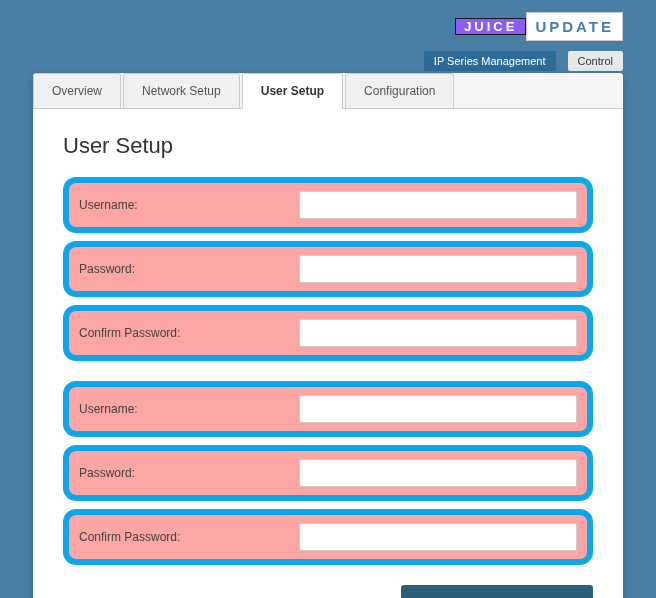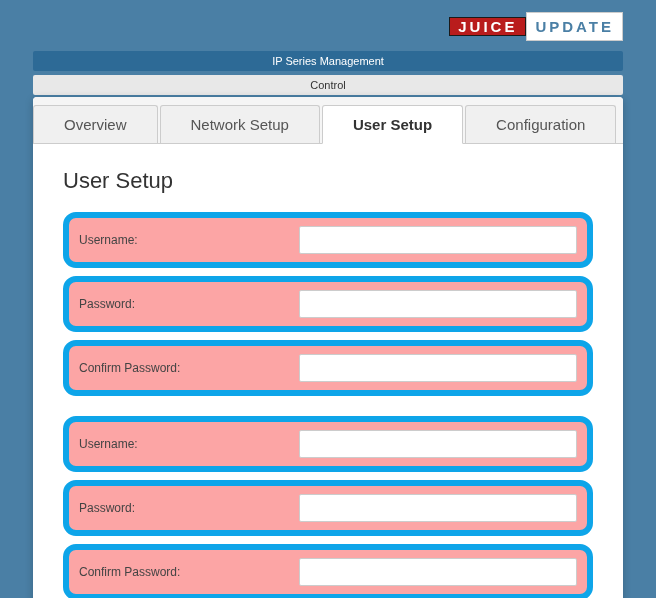--- a/index.html
+++ b/index.html
@@ -24,47 +24,46 @@
       margin-bottom: 10px;
     }
 
     .logo {
       margin-left: auto;
       display: flex;
       align-items: center;
     }
 
     .logo-juice {
-      background-color: #b91c1c;
+      background-color: #8b5cf6;
       color: white;
       font-weight: bold;
-      font-size: 15px;
+      font-size: 13px;
       letter-spacing: 3px;
       padding: 0 8px;
       border: 1px solid #1a1a1a;
     }
 
     .logo-goose {
       background-color: white;
       color: #4a7fa5;
       font-weight: bold;
       font-size: 15px;
       letter-spacing: 3px;
       padding: 5px 8px;
       border: 1px solid #ccc;
     }
 
     .nav-row {
       width: 100%;
       max-width: 590px;
       display: flex;
       justify-content: flex-end;
-      gap: 4px;
+      gap: 12px;
       margin-bottom: 2px;
-      flex-direction: column;
     }
 
     .nav-btn {
       background-color: #2d6a96;
       color: white;
       border: none;
       padding: 4px 10px;
       font-size: 11px;
       cursor: pointer;
       border-radius: 2px;
@@ -88,29 +87,29 @@
       box-shadow: 0 2px 8px rgba(0,0,0,0.2);
     }
 
     .tabs-row {
       display: flex;
       border-bottom: 1px solid #ccc;
       background-color: #f5f5f5;
     }
 
     .tab {
-      padding: 10px 30px;
-      font-size: 15px;
+      padding: 10px 18px;
+      font-size: 12px;
       color: #555;
       cursor: pointer;
       border: 1px solid #ccc;
       border-bottom: none;
       background-color: #f0f0f0;
       margin-right: 2px;
-      margin-top: 8px;
+      margin-top: 0;
       border-radius: 3px 3px 0 0;
     }
 
     .tab.active {
       background-color: white;
       color: #333;
       font-weight: bold;
       border-bottom: 1px solid white;
       margin-bottom: -1px;
     }

